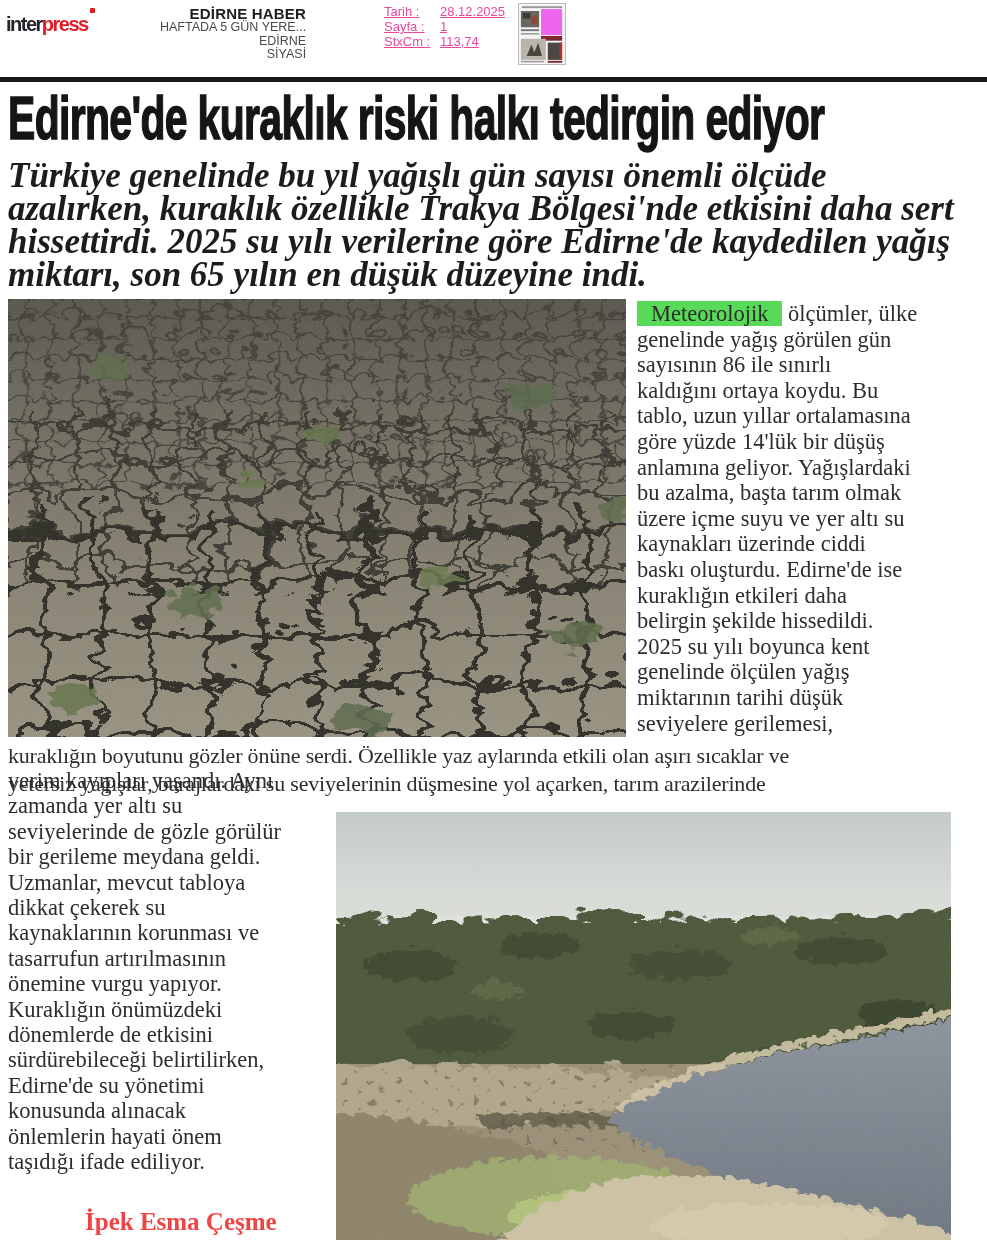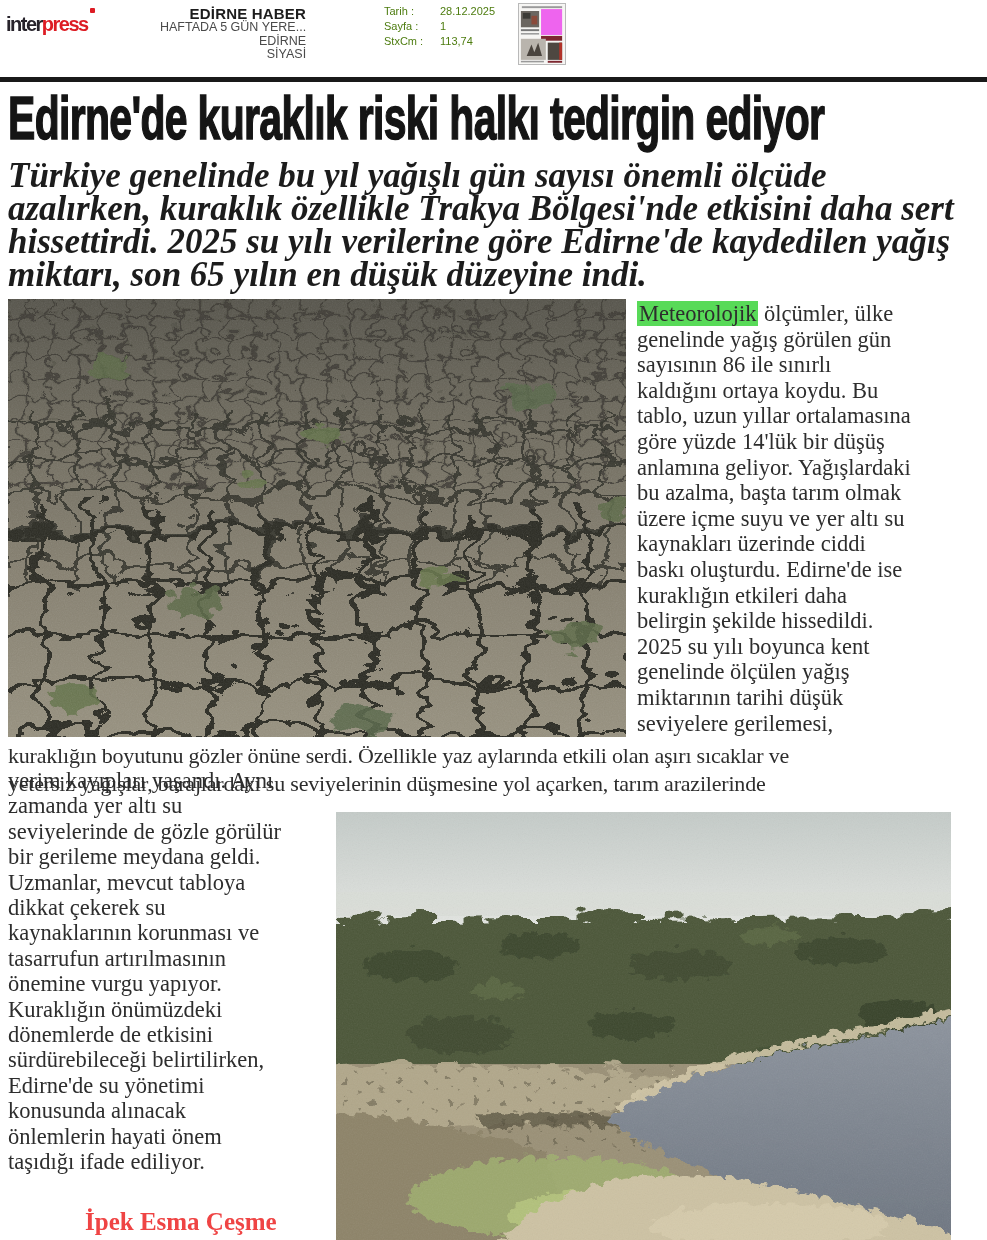--- a/index.html
+++ b/index.html
@@ -8,21 +8,21 @@
   .abs{position:absolute;}
 
   
   .logo{left:6px;top:8px;font-size:20px;font-weight:700;letter-spacing:-1.5px;line-height:1;}
   .logo .p1{color:#27232b;}
   .logo .p2{color:var(--red,#dd1c24);}
   .logo .tm{display:inline-block;width:5px;height:5px;background:var(--red,#dd1c24);
             border-radius:1px;vertical-align:18px;margin-left:2px;}
   .pub{left:160px;top:6px;line-height:13.5px;font-size:12.5px;color:#4a4a4a;text-align:right;}
   .pub .nm{font-size:15px;font-weight:700;color:#1d1d1d;letter-spacing:.2px;line-height:15px;}
-  .meta{left:384px;top:4px;font-size:11px;color:#4d7c0f;line-height:15px;}
+  .meta{left:384px;top:4px;font-size:13px;color:#ec4899;line-height:15px;text-decoration:underline;}
   .meta .row{display:flex;}
   .meta .lb{width:56px;}
   .thumb{left:518px;top:3px;width:48px;height:62px;background:#fbfbfb;
          border:1px solid #b9b9b9;box-sizing:border-box;cursor:pointer;}
   .thumb svg{display:block;width:100%;height:100%;}
 
   .rule{left:0;top:77px;width:987px;height:5px;background:#191919;}
 
   
   .headline{left:8px;top:87px;font-size:62px;line-height:1;font-weight:800;
@@ -30,21 +30,21 @@
             transform:scaleX(.66);transform-origin:left top;
             -webkit-text-stroke:1.5px #151515;}
   .lede{left:8px;top:159px;width:975px;font-family:"Liberation Serif",serif;
         font-weight:700;font-style:italic;font-size:35px;line-height:33px;color:#1c1c1c;}
 
   
   .serif{font-family:"Liberation Serif",serif;color:#2d2d2d;}
   .col-right{left:637px;top:301px;width:350px;font-size:22.5px;line-height:25.6px;}
   .fullw{left:8px;top:742px;width:979px;font-size:22px;line-height:28px;letter-spacing:-.2px;}
   .col-left{left:8px;top:768px;width:330px;font-size:22.5px;line-height:25.4px;}
-  .hl{background:var(--green,#58da58);padding:0 2px;}
+  .hl{background:var(--green,#58da58);padding:0 14px;}
   .byline{left:85px;top:1208px;width:230px;font-family:"Liberation Serif",serif;
           font-weight:700;font-size:25px;color:#ef4444;}
 
   
   .photo{overflow:hidden;}
   .photo svg{display:block;}
   .photo1{left:8px;top:299px;width:618px;height:438px;}
   .photo2{left:336px;top:812px;width:615px;height:428px;}
 </style>
 </head>

